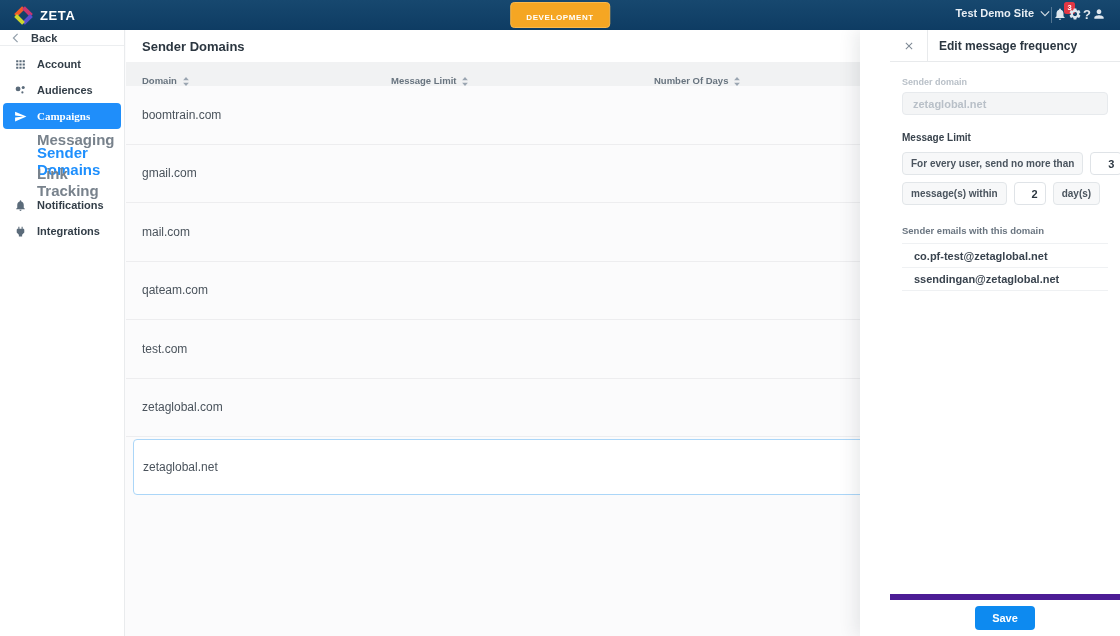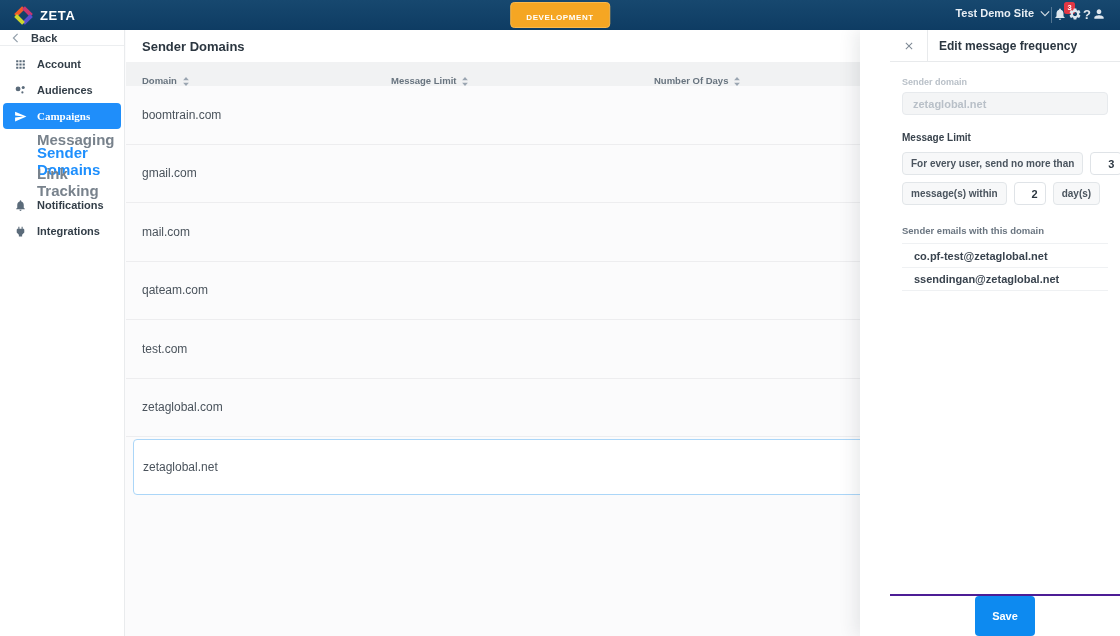--- a/index.html
+++ b/index.html
@@ -68,22 +68,22 @@
   .chips-row { display:flex; align-items:center; gap:7px; margin-bottom:7px; }
   .chip { background:#f7f8f9; border:1px solid #e2e6e9; border-radius:4px; height:23px;
     display:flex; align-items:center; padding:0 8px; font-size:10px; font-weight:700; color:#4a545e; white-space:nowrap; }
   .num-input { width:32px; height:23px; border:1px solid #dfe3e7; border-radius:4px; background:#fff;
     font-size:11px; font-weight:800; color:#2b3640; text-align:right; padding:0 7px;
     font-family:"Liberation Sans", sans-serif; }
   .emails-label { font-size:9.5px; font-weight:700; color:#6a7580; margin:20px 0 7px; }
   .email-row { border-top:1px solid #eff1f3; height:24px; display:flex; align-items:center;
     padding-left:12px; font-size:11px; font-weight:800; color:#39434e; }
   .email-row:last-child { border-bottom:1px solid #eff1f3; }
-  .panel-foot { flex:0 0 auto; border-top:2px solid #4c1d95; height:42px;
-    display:flex; justify-content:center; }
+  .panel-foot { flex:0 0 auto; border-top:6px solid #4c1d95; height:42px;
+    display:flex; align-items:center; justify-content:center; }
   .save-btn { background:#0d8af0; color:#fff; border:none; border-radius:4px;
     font-size:11px; font-weight:800; padding:6px 17px; cursor:pointer;
     font-family:"Liberation Sans", sans-serif; }
 </style>
 </head>
 <body>
 
 <div class="topbar">
   <div class="brand">
     <span style="display:flex;">

